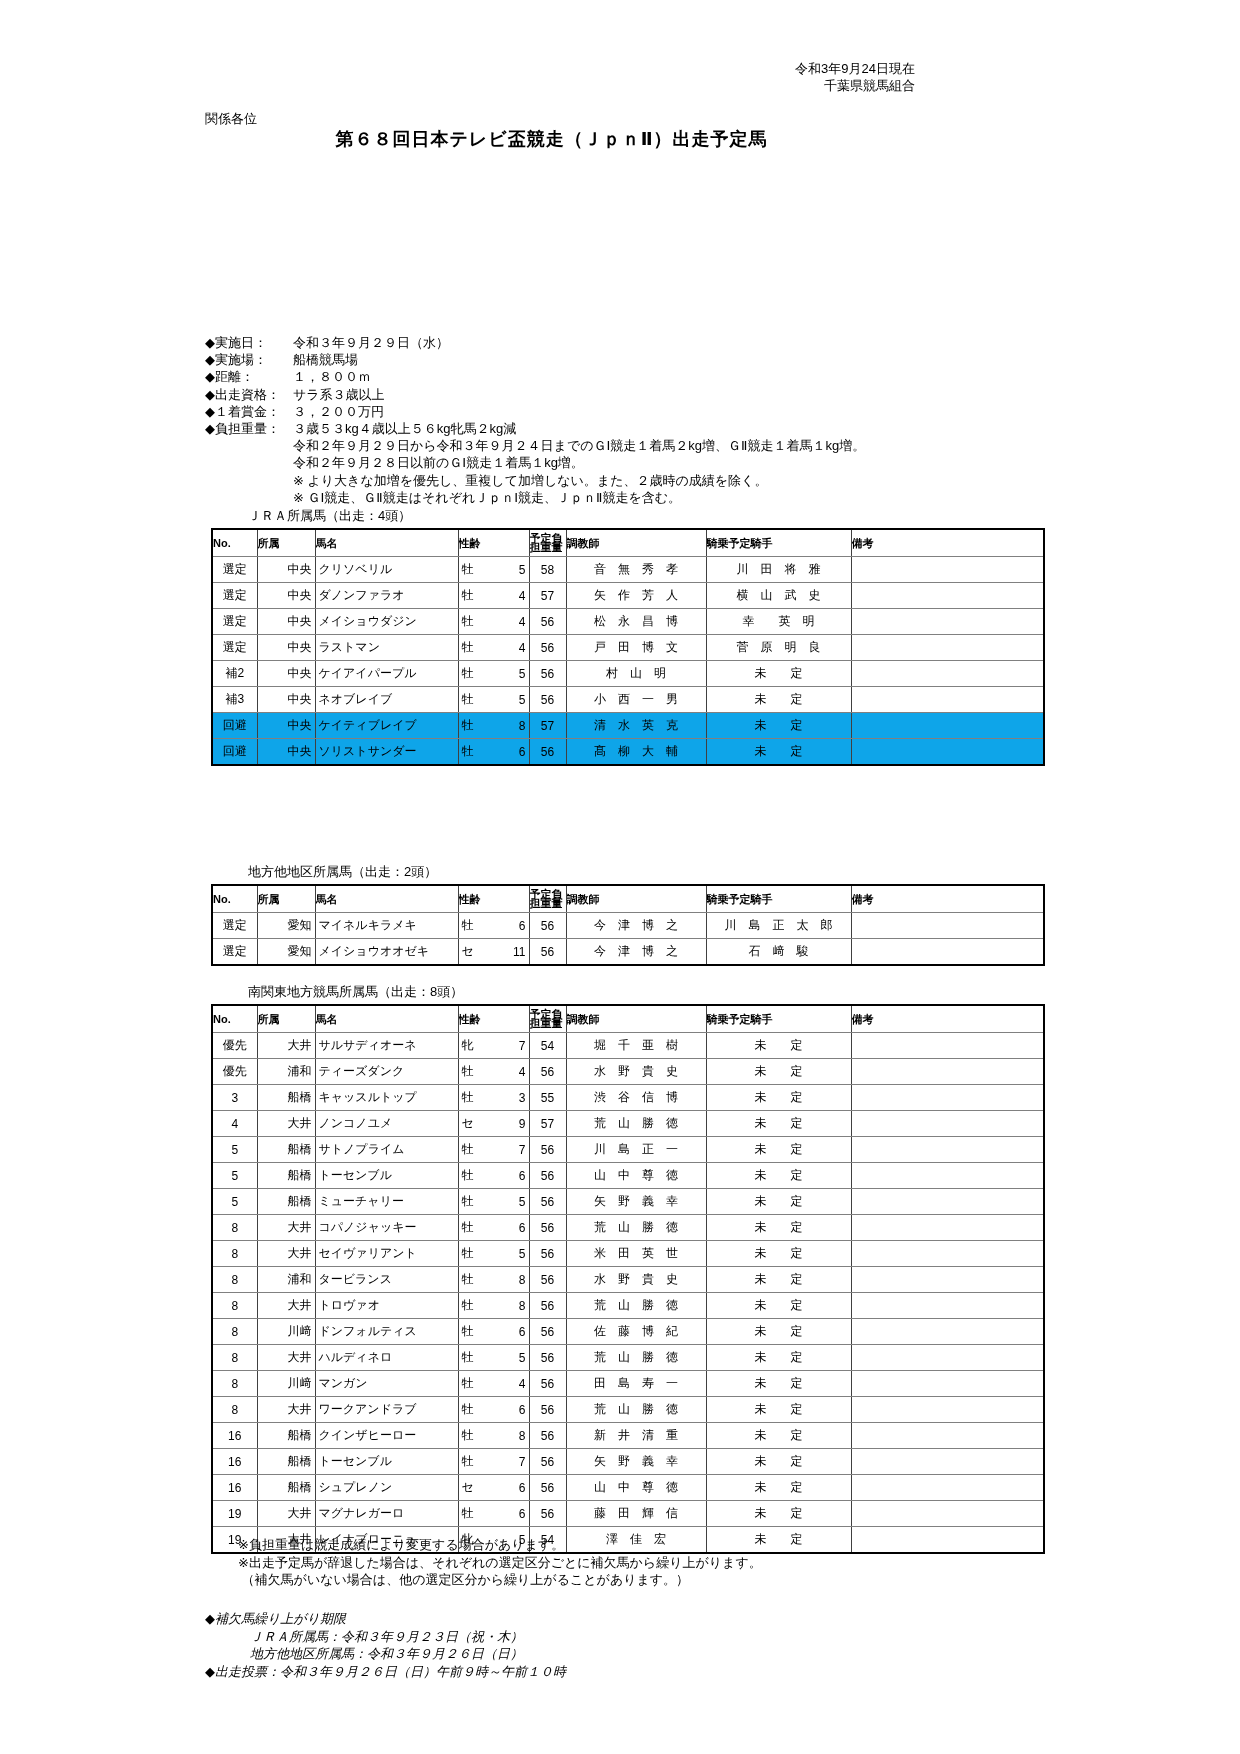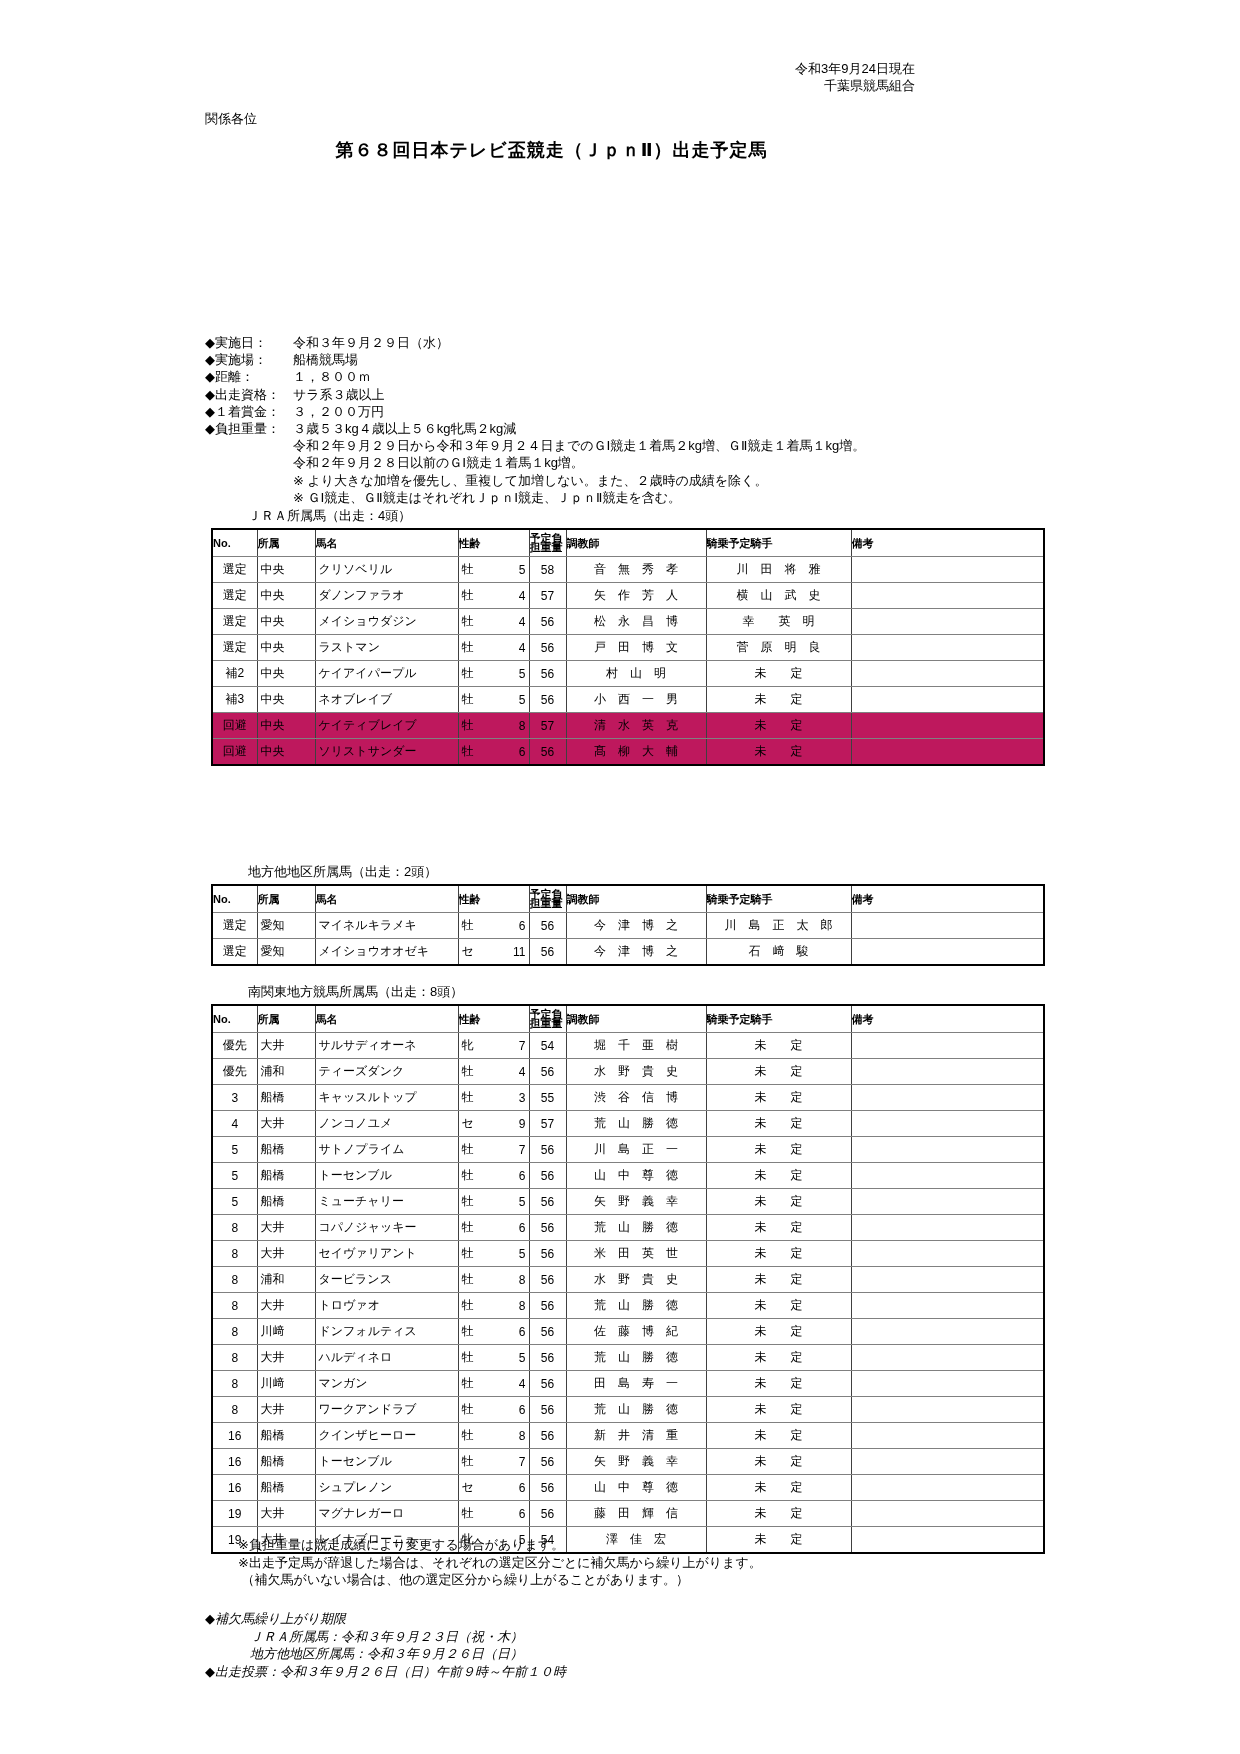--- a/index.html
+++ b/index.html
@@ -3,21 +3,21 @@
 <meta charset="utf-8">
 <style>
   html,body{margin:0;padding:0;background:#fff;}
   body{width:1240px;height:1754px;position:relative;color:#000;
        font-family:"Liberation Sans","DejaVu Sans",sans-serif;}
   .page{position:relative;width:1240px;height:1754px;overflow:hidden;}
 
   .date-block{position:absolute;top:60px;left:615px;width:300px;text-align:right;
               font-size:13px;line-height:17px;}
   .addressee{position:absolute;top:110px;left:205px;font-size:13px;}
-  .doc-title{position:absolute;top:138px;left:203px;width:697px;text-align:center;
+  .doc-title{position:absolute;top:127px;left:203px;width:697px;text-align:center;
              font-size:18px;font-weight:bold;letter-spacing:1px;}
 
   .notice-box{position:absolute;top:168px;left:203px;width:693px;height:143px;
               border:1px solid #404040;box-shadow:2px 2px 0 #9a9a9a;
               font-size:13px;line-height:17px;padding:4px 6px;box-sizing:border-box;}
   .notice-group{margin-top:49px;margin-left:30px;}
   .notice-lines{margin-left:30px;}
 
   .details{position:absolute;top:334px;left:205px;font-size:13px;line-height:17.2px;}
   .detail-row{display:flex;}
@@ -35,27 +35,27 @@
   table.horses{border-collapse:collapse;table-layout:fixed;width:832px;
                border:2px solid #000;background:#fff;}
   table.horses th,table.horses td{border-left:1px solid #404040;border-right:1px solid #404040;
                border-top:1px solid #808080;border-bottom:1px solid #808080;
                overflow:hidden;white-space:nowrap;}
   table.horses thead th{font-size:11px;font-weight:bold;height:26px;padding:0;text-align:left;
                vertical-align:middle;}
   th.weight-head{font-size:8px;line-height:9px;font-weight:bold;}
   table.horses td{height:25px;font-size:12px;padding:0 3px;vertical-align:middle;}
   td.cell-no{text-align:center;}
-  td.cell-aff{text-align:left;font-family:Liberation Serif, serif;}
+  td.cell-aff{text-align:right;font-family:Liberation Serif, serif;}
   td.cell-horse{text-align:left;padding-left:5px;font-size:12.5px;}
   td.cell-sexage{padding:0 10px;}
   td.cell-sexage .sa{display:flex;justify-content:space-between;align-items:center;}
   td.cell-weight{text-align:center;}
   td.cell-trainer,td.cell-jockey{text-align:center;font-size:12.5px;}
-  tr.shaded td{background:#be185d;}
+  tr.shaded td{background:#0ea5e9;}
 
   .footnotes{position:absolute;top:1536px;left:238px;font-size:13px;line-height:17.5px;}
   .schedule{position:absolute;top:1610px;left:205px;font-size:13px;line-height:17.5px;font-style:italic;}
   .schedule-lines{margin-left:45px;}
 </style>
 </head>
 <body>
 
 <div class="page">
 

